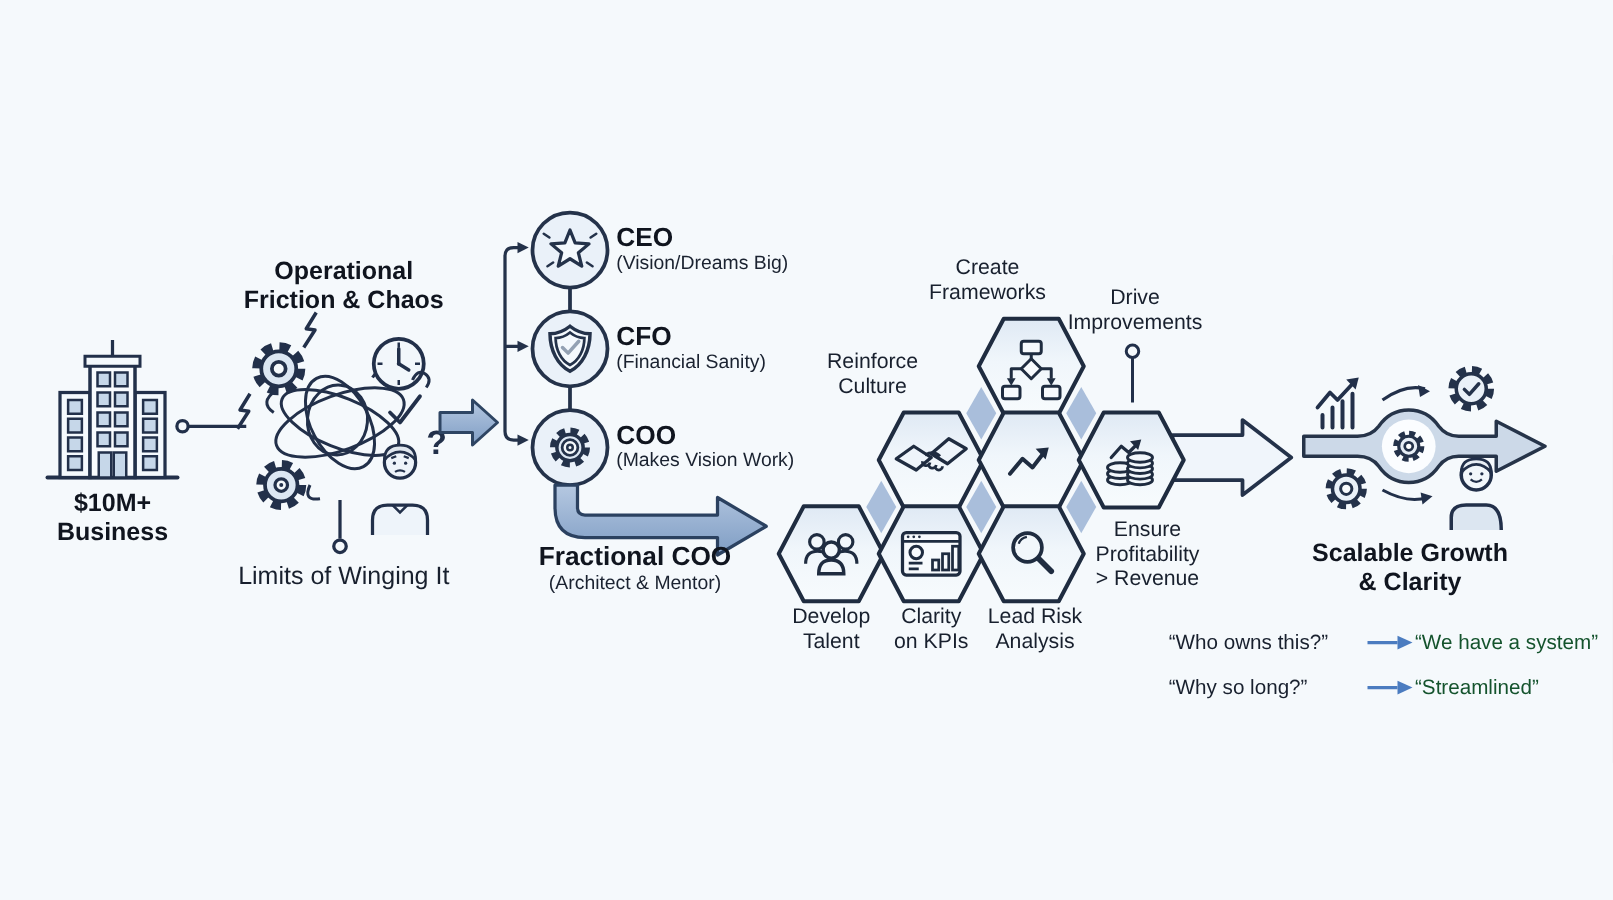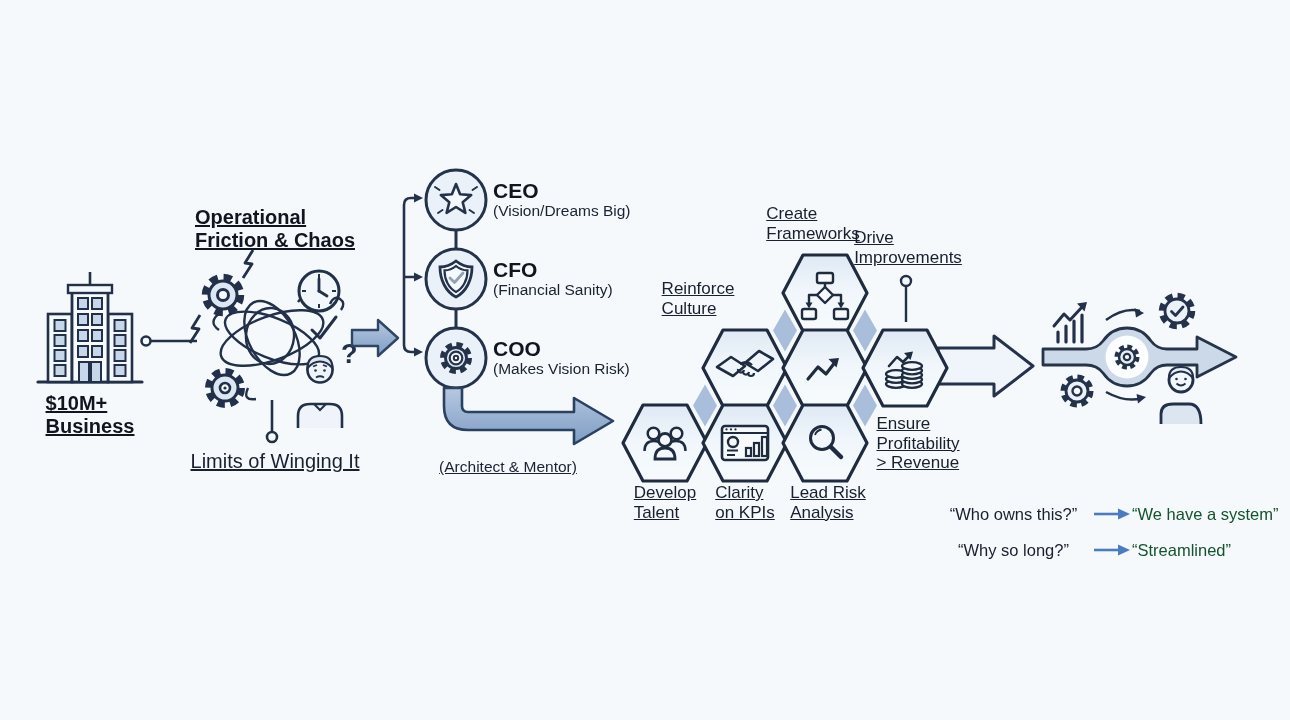--- a/index.html
+++ b/index.html
@@ -1,28 +1,28 @@
 <!DOCTYPE html>
 <html><head>
 <meta charset="utf-8">
 <style>
   html,body{margin:0;padding:0;}
   body{font-family:"Liberation Sans", sans-serif; background:#e9edf2;}
   #canvas{position:relative; width:1290px; height:720px; background:#f5f9fc; overflow:hidden;}
   #art{position:absolute; left:0; top:0;}
   .t{position:absolute; color:#18202e; white-space:pre-line; line-height:1.16;}
-  .ctr{transform:translateX(-50%); text-align:left;text-decoration:underline;}
+  .ctr{transform:translateX(-50%); text-align:center;}
   .h1{font-size:20px; font-weight:700; color:#10151f;}
   .h1b{font-size:21px; font-weight:700; color:#10151f;}
   .lbl{font-size:17px; font-weight:500;}
   .cap{font-size:20px; font-weight:500;}
   .sub{font-size:15.5px; font-weight:400; color:#1a2230;}
   .quotes{position:absolute; left:935px; top:496px; width:345px;}
   .qrow{display:grid; grid-template-columns:157px 40px 148px; align-items:center; height:36px;}
-  .qleft{text-align:center; font-size:16.5px; font-weight:500; color:#18202e;}
+  .qleft{text-align:left; font-size:16.5px; font-weight:500; color:#18202e;}
   .qright{text-align:left; font-size:16.5px; font-weight:500; color:#14532d;}
   .qarr{display:flex; justify-content:center; align-items:center;}
 </style>
 </head>
 <body>
 
 <div id="canvas">
 
 <svg id="art" width="1290" height="720" viewBox="0 0 1290 720">
   <defs>
@@ -282,40 +282,43 @@
 Friction &amp; Chaos</div>
 <div class="t ctr h1" style="left:90px;  top:392px;">$10M+
 Business</div>
 <div class="t ctr cap" style="left:275px; top:450px;">Limits of Winging It</div>
 
 <div class="t h1b" style="left:493px; top:179px;">CEO</div>
 <div class="t sub" style="left:493px; top:202px;">(Vision/Dreams Big)</div>
 <div class="t h1b" style="left:493px; top:258px;">CFO</div>
 <div class="t sub" style="left:493px; top:281px;">(Financial Sanity)</div>
 <div class="t h1b" style="left:493px; top:337px;">COO</div>
-<div class="t sub" style="left:493px; top:360px;">(Makes Vision Risk)</div>
-
+<div class="t sub" style="left:493px; top:360px;">(Makes Vision Work)</div>
+
+<div class="t ctr h1b" style="left:508px; top:434px;">Fractional COO</div>
 <div class="t ctr sub" style="left:508px; top:458px;">(Architect &amp; Mentor)</div>
 
 <div class="t ctr lbl" style="left:698px; top:279px;">Reinforce
 Culture</div>
-<div class="t ctr lbl" style="left:813px; top:204px;">Create
+<div class="t ctr lbl" style="left:790px; top:204px;">Create
 Frameworks</div>
 <div class="t ctr lbl" style="left:908px; top:228px;">Drive
 Improvements</div>
 <div class="t ctr lbl" style="left:918px; top:414px;">Ensure
 Profitability
 &gt; Revenue</div>
 <div class="t ctr lbl" style="left:665px; top:483px;">Develop
 Talent</div>
 <div class="t ctr lbl" style="left:745px; top:483px;">Clarity
 on KPIs</div>
 <div class="t ctr lbl" style="left:828px; top:483px;">Lead Risk
 Analysis</div>
 
+<div class="t ctr h1" style="left:1128px; top:432px;">Scalable Growth
+&amp; Clarity</div>
 
 <div class="quotes">
   <div class="qrow">
     <span class="qleft">“Who owns this?”</span>
     <span class="qarr">
           <svg width="40" height="16">
             <path d="M2,8 H26" stroke="#4b7cc0" stroke-width="2.6" fill="none"></path>
             <path d="M26,2.5 L38,8 L26,13.5 Z" fill="#4b7cc0"></path>
           </svg>
         </span>

